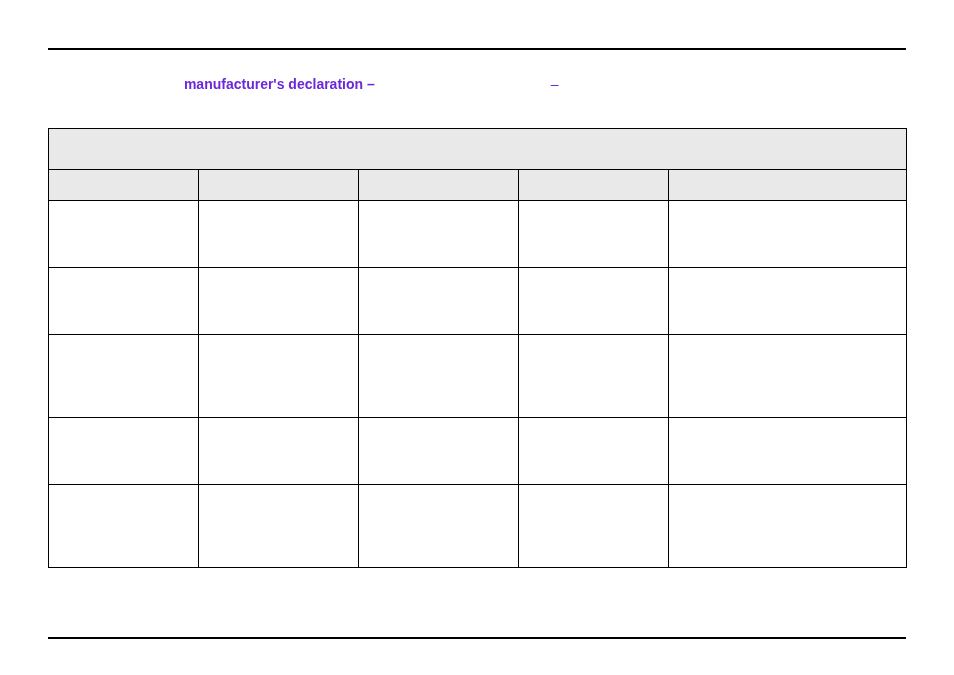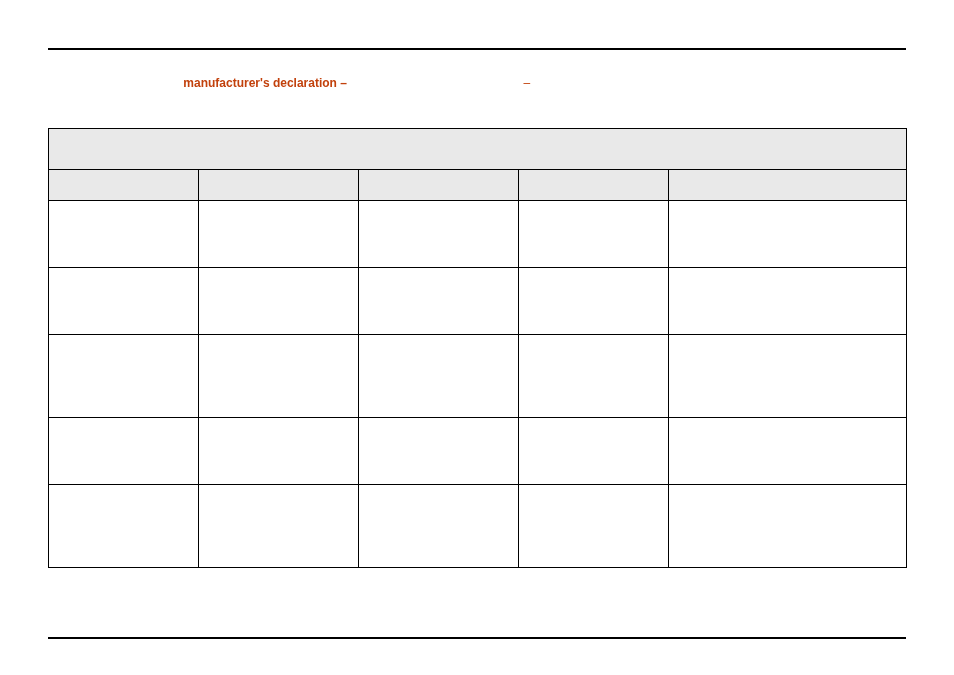--- a/index.html
+++ b/index.html
@@ -30,22 +30,22 @@
     right: 48px;
     bottom: 36px;
     border-top: 2px solid #000;
   }
   .title-line {
     position: absolute;
     left: 48px;
     right: 48px;
     top: 76px;
     text-align: left;
-    font-size: 12px;
-    color: #c2410c;
+    font-size: 14px;
+    color: #6d28d9;
   }
   .title-line .lead-gap { display:inline-block; width:132px; }
   .title-bold { font-weight: bold; }
   .title-dash2 { display:inline-block; width:180px; text-align:right; }
 
   .table-wrap {
     position: absolute;
     left: 48px;
     top: 128px;
     width: 858px;

